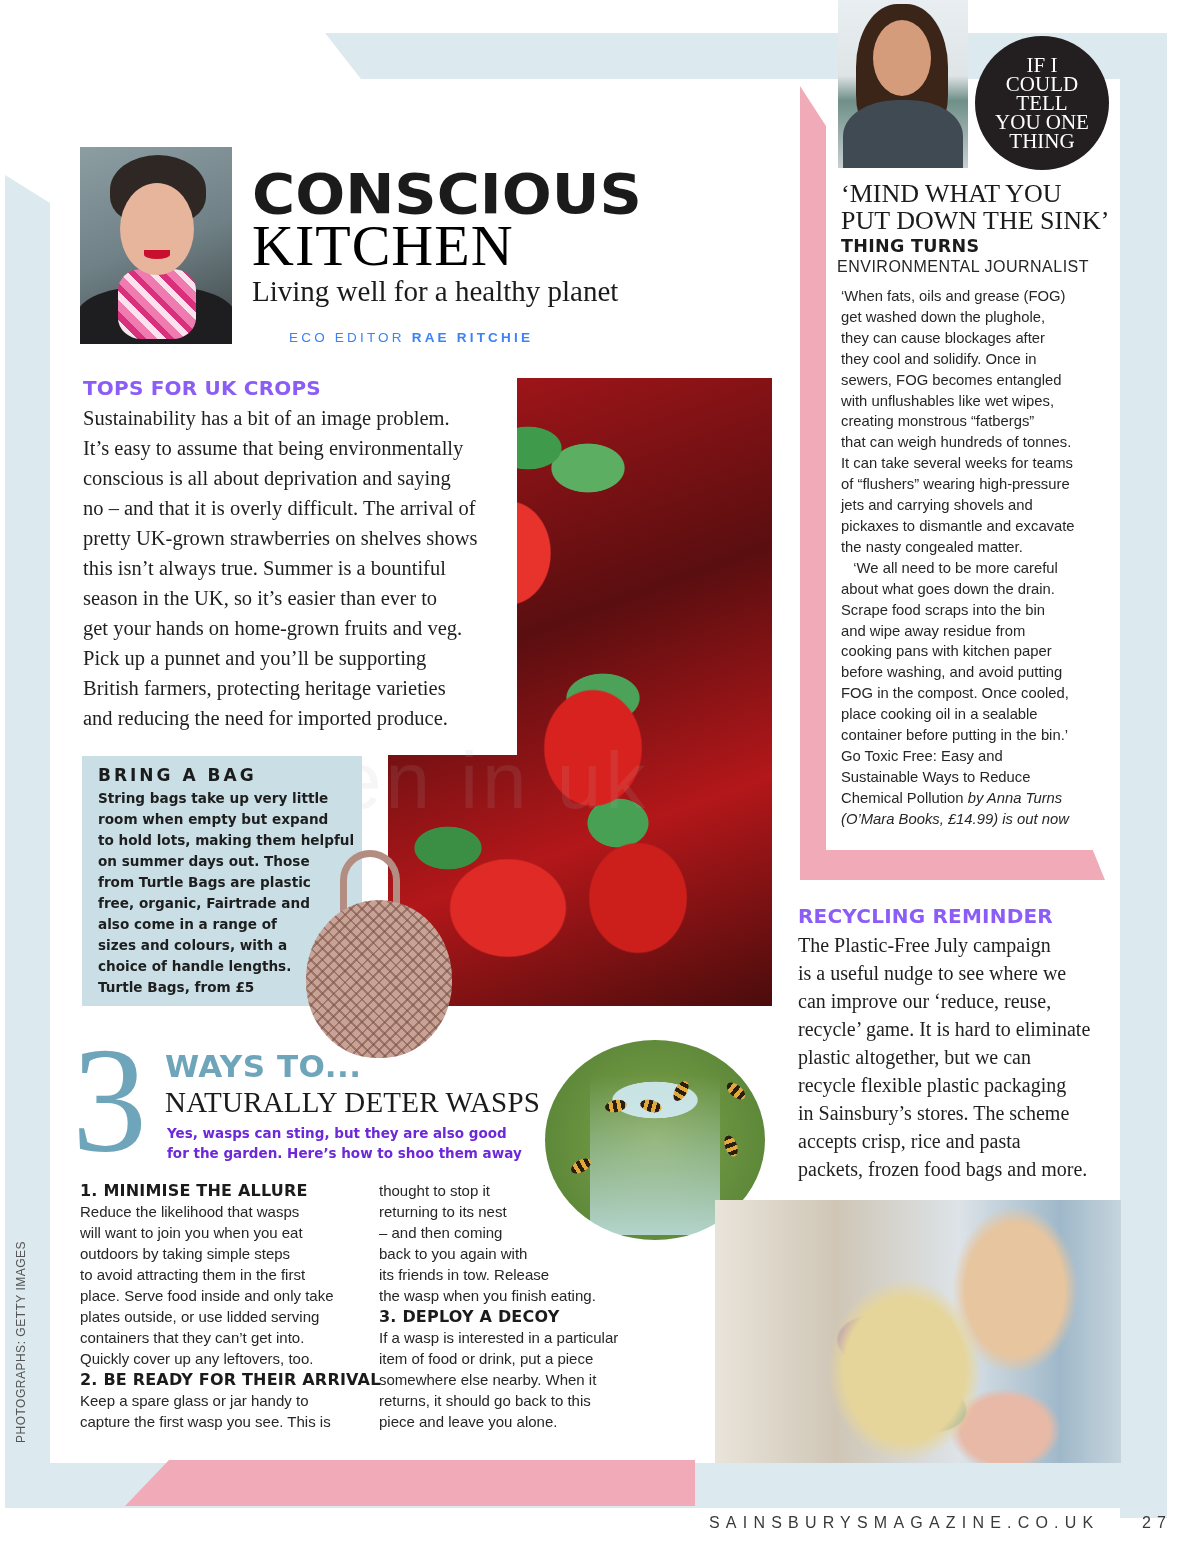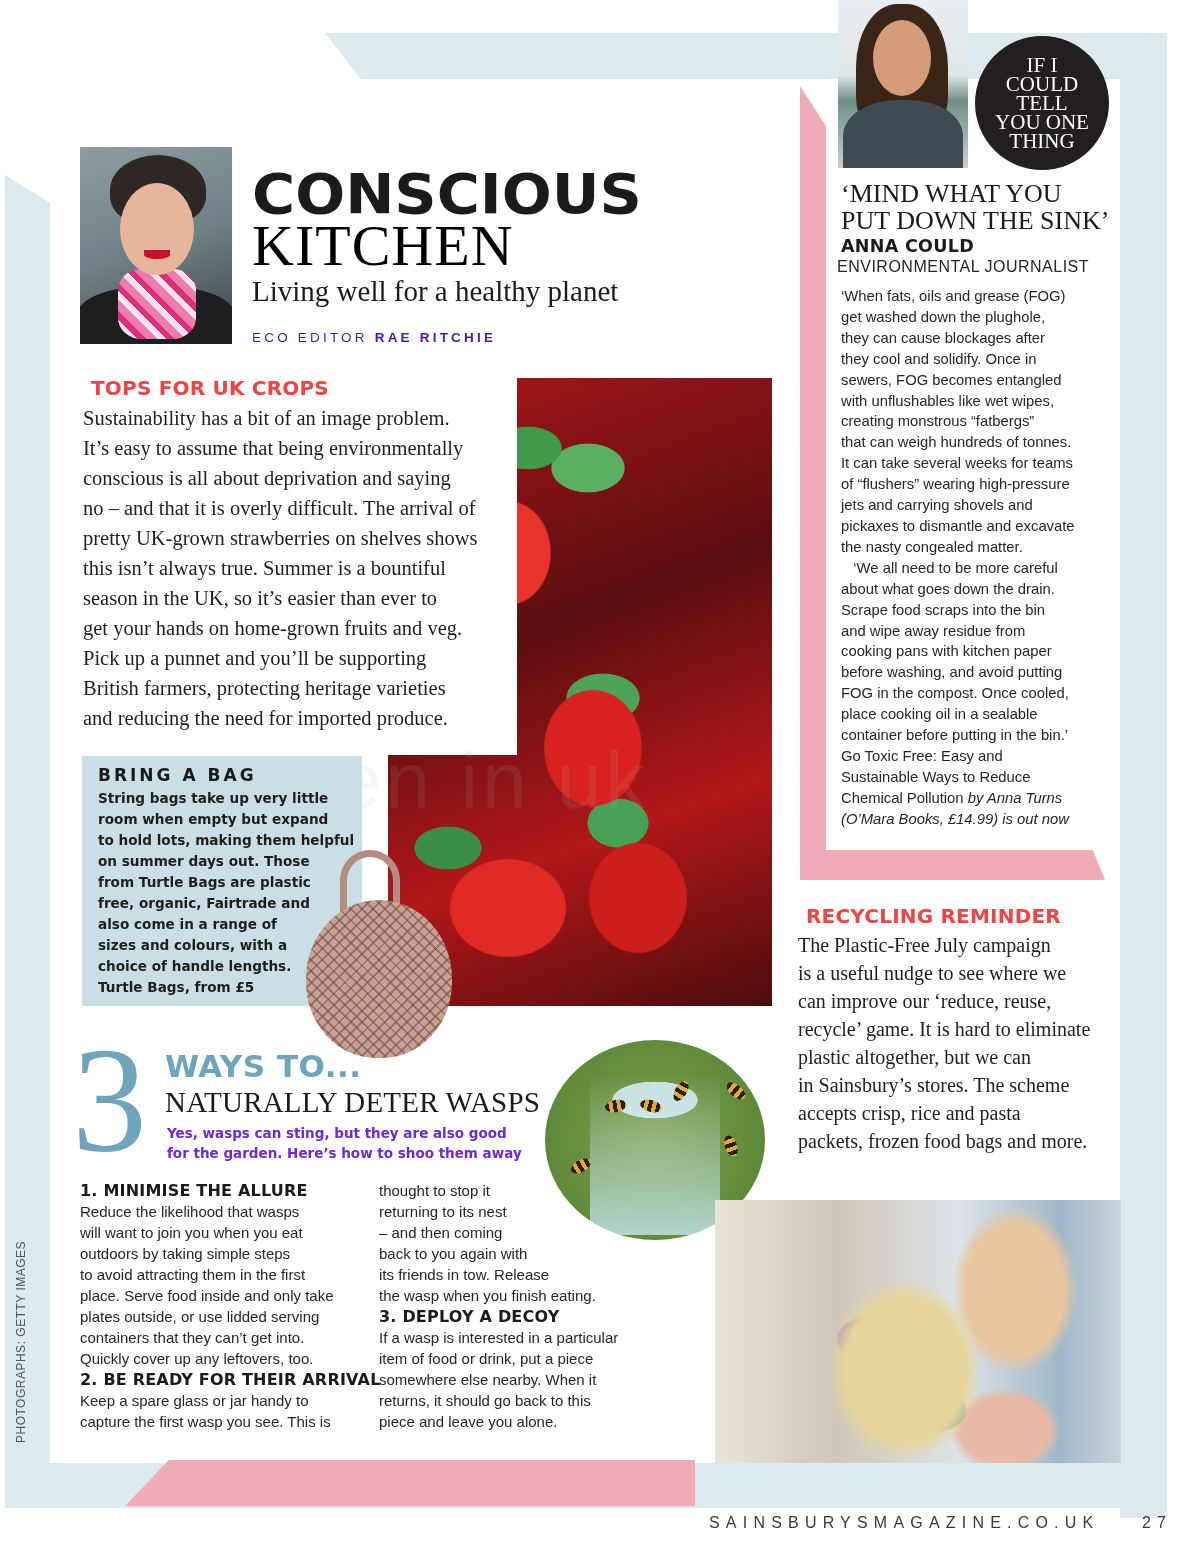--- a/index.html
+++ b/index.html
@@ -16,25 +16,25 @@
   .portrait { background: linear-gradient(160deg, #8d9ea3 0%, #6f8186 50%, #3c4244 100%); overflow: hidden; }
   .portrait .head { position: absolute; border-radius: 50%; background: #e7b49c; }
   .portrait .hair { position: absolute; border-radius: 50% 50% 40% 40%; background: #2f2724; }
   .portrait .body { position: absolute; border-radius: 40% 40% 0 0; background: #1e1d1f; }
   .portrait .scarf { position: absolute; border-radius: 30%; background: repeating-linear-gradient(45deg, #f07bb0 0 8px, #fbe3ee 8px 14px, #d9307b 14px 20px); }
   .portrait .lips { position:absolute; background:#c8102e; border-radius: 0 0 50% 50%; }
 
   .title-sans { font-family: "DejaVu Sans", sans-serif; font-weight: 900; font-size: 56px; letter-spacing: 0px; color: #1b1b1b; line-height: 1; transform: scaleX(1.05); transform-origin: left; }
   .title-serif { font-family: "Liberation Serif", serif; font-size: 58px; color: #000000; line-height: 1; letter-spacing: 1px; }
   .subtitle { font-family: "Liberation Serif", serif; font-size: 29px; color: #1b1b1b; }
-  .byline { font-family: "Liberation Sans", sans-serif; font-size: 13.5px; letter-spacing: 3.2px; color: #4c1d95; }
+  .byline { font-family: "Liberation Sans", sans-serif; font-size: 13.5px; letter-spacing: 3.2px; color: #3b82f6; margin-left: 37px; }
   .byline b { font-weight: 700; }
 
   
-  .h-sans { font-family: "DejaVu Sans", sans-serif; font-weight: 700; font-size: 20px; color: #ef4444; letter-spacing: 0.2px; margin-left: 8px; }
+  .h-sans { font-family: "DejaVu Sans", sans-serif; font-weight: 700; font-size: 20px; color: #8b5cf6; letter-spacing: 0.2px; }
   .serif-body { font-family: "Liberation Serif", serif; font-size: 20.5px; line-height: 30px; color: #1f1f1f; }
   .sans-body { font-family: "Liberation Sans", sans-serif; font-size: 15px; line-height: 21px; color: #262626; }
   .bag-body { font-family: "DejaVu Sans", sans-serif; font-size: 13.6px; line-height: 21px; color: #1e1e1e; font-weight: 700; }
 
   
   .strawberries {
     background:
       radial-gradient(ellipse 70px 85px at 120px 175px, #e8322c 0 60%, transparent 62%),
       radial-gradient(ellipse 80px 95px at 205px 370px, #d8221f 0 60%, transparent 62%),
       radial-gradient(ellipse 95px 80px at 120px 530px, #e02a25 0 60%, transparent 62%),
@@ -239,21 +239,21 @@
     <span class="line">COULD</span>
     <span class="line">TELL</span>
     <span class="line">YOU ONE</span>
     <span class="line">THING</span>
   </div>
 
 <div class="abs quote-head" style="left:841px; top:180px;" id="quote-head">
     <span class="line">‘MIND WHAT YOU</span>
     <span class="line">PUT DOWN THE SINK’</span>
   </div>
-<div class="abs anna-name" style="left:841px; top:236px;">ANNA COULD</div>
+<div class="abs anna-name" style="left:841px; top:236px;">THING TURNS</div>
 <div class="abs anna-role" style="left:837px; top:258px;">ENVIRONMENTAL JOURNALIST</div>
 <div class="abs anna-body" style="left:841px; top:286px;" id="anna-body">
     <span class="line" style="white-space: pre;">‘When fats, oils and grease (FOG)</span>
     <span class="line" style="white-space: pre;">get washed down the plughole,</span>
     <span class="line" style="white-space: pre;">they can cause blockages after</span>
     <span class="line" style="white-space: pre;">they cool and solidify. Once in</span>
     <span class="line" style="white-space: pre;">sewers, FOG becomes entangled</span>
     <span class="line" style="white-space: pre;">with unflushables like wet wipes,</span>
     <span class="line" style="white-space: pre;">creating monstrous “fatbergs”</span>
     <span class="line" style="white-space: pre;">that can weigh hundreds of tonnes.</span>
@@ -277,20 +277,21 @@
     <i class="line">(O’Mara Books, £14.99) is out now</i>
   </div>
 
 <div class="abs h-sans" style="left:798px; top:904px;">RECYCLING REMINDER</div>
 <div class="abs recycle-body" style="left:798px; top:931px;" id="recycle-body">
     <span class="line">The Plastic-Free July campaign</span>
     <span class="line">is a useful nudge to see where we</span>
     <span class="line">can improve our ‘reduce, reuse,</span>
     <span class="line">recycle’ game. It is hard to eliminate</span>
     <span class="line">plastic altogether, but we can</span>
+    <span class="line">recycle flexible plastic packaging</span>
     <span class="line">in Sainsbury’s stores. The scheme</span>
     <span class="line">accepts crisp, rice and pasta</span>
     <span class="line">packets, frozen food bags and more.</span>
   </div>
 
 <div class="abs credit" style="left:14px; top:1443px;">PHOTOGRAPHS: GETTY IMAGES</div>
 
 <div class="abs footer-url" style="left:709px; top:1514px;">SAINSBURYSMAGAZINE.CO.UK</div>
 <div class="abs page-num" style="left:1142px; top:1514px;">27</div>
 

